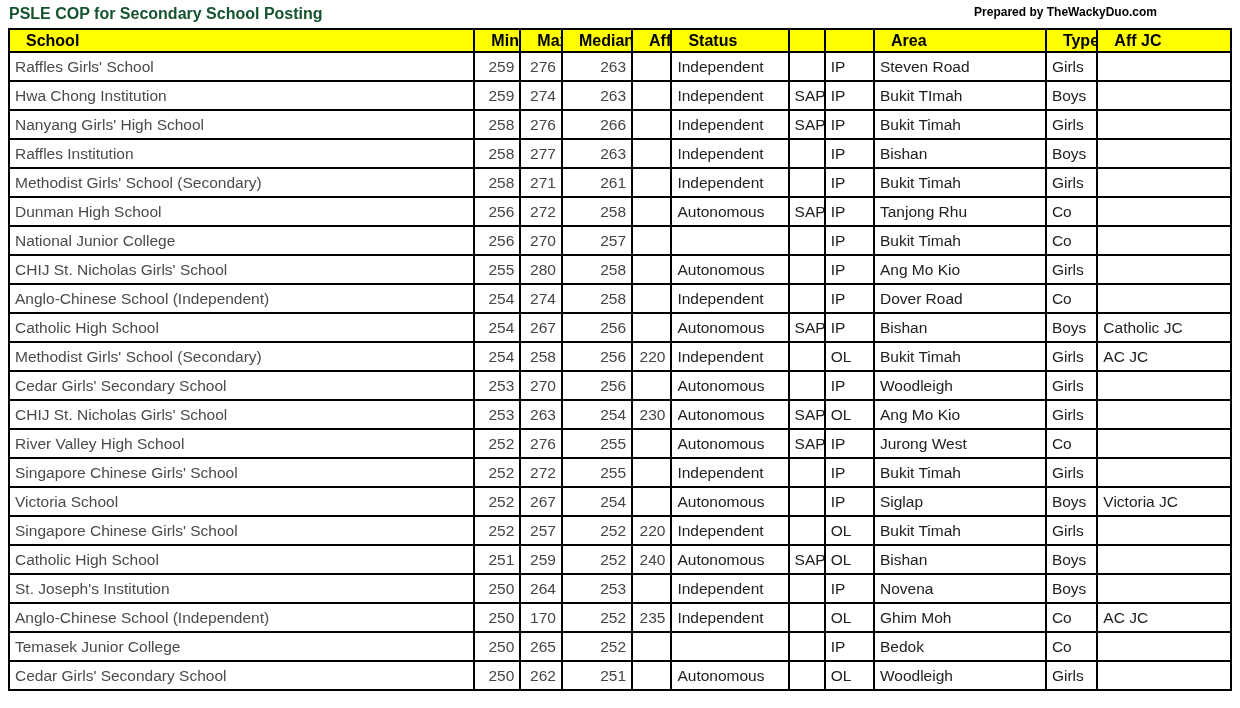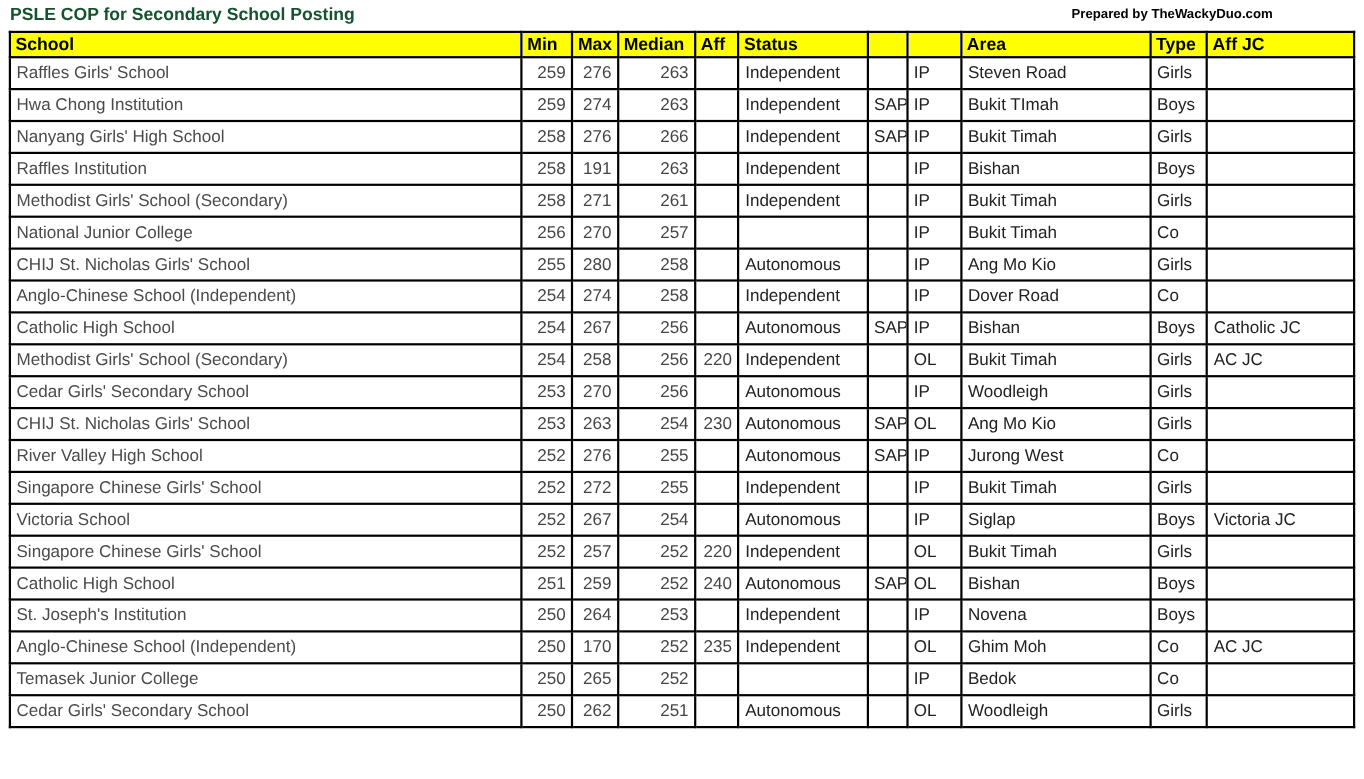--- a/index.html
+++ b/index.html
@@ -46,21 +46,21 @@
     box-sizing: content-box;
   }
   table.cop th {
     background: #ffff00;
     color: #000000;
     font-size: 16px;
     font-weight: 700;
     text-align: left;
     height: 19px;
     line-height: 19px;
-    padding: 1px 4px;
+    padding: 1px 16px;
   }
   table.cop td {
     font-size: 15.5px;
     font-weight: 400;
     height: 27px;
     line-height: 27px;
     padding: 0 5px;
     background: #ffffff;
   }
   td.c-num {
@@ -161,41 +161,54 @@
     <td class="c-txt">Independent</td>
     <td class="c-txt">SAP</td>
     <td class="c-txt">IP</td>
     <td class="c-txt">Bukit Timah</td>
     <td class="c-txt">Girls</td>
     <td class="c-txt"></td>
   </tr>
       <tr>
     <td class="c-school">Raffles Institution</td>
     <td class="c-num">258</td>
-    <td class="c-num">191</td>
+    <td class="c-num">277</td>
     <td class="c-num">263</td>
     <td class="c-num"></td>
     <td class="c-txt">Independent</td>
     <td class="c-txt"></td>
     <td class="c-txt">IP</td>
     <td class="c-txt">Bishan</td>
     <td class="c-txt">Boys</td>
     <td class="c-txt"></td>
   </tr>
       <tr>
     <td class="c-school">Methodist Girls' School (Secondary)</td>
     <td class="c-num">258</td>
     <td class="c-num">271</td>
     <td class="c-num">261</td>
     <td class="c-num"></td>
     <td class="c-txt">Independent</td>
     <td class="c-txt"></td>
     <td class="c-txt">IP</td>
     <td class="c-txt">Bukit Timah</td>
     <td class="c-txt">Girls</td>
+    <td class="c-txt"></td>
+  </tr>
+      <tr>
+    <td class="c-school">Dunman High School</td>
+    <td class="c-num">256</td>
+    <td class="c-num">272</td>
+    <td class="c-num">258</td>
+    <td class="c-num"></td>
+    <td class="c-txt">Autonomous</td>
+    <td class="c-txt">SAP</td>
+    <td class="c-txt">IP</td>
+    <td class="c-txt">Tanjong Rhu</td>
+    <td class="c-txt">Co</td>
     <td class="c-txt"></td>
   </tr>
       <tr>
     <td class="c-school">National Junior College</td>
     <td class="c-num">256</td>
     <td class="c-num">270</td>
     <td class="c-num">257</td>
     <td class="c-num"></td>
     <td class="c-txt"></td>
     <td class="c-txt"></td>

